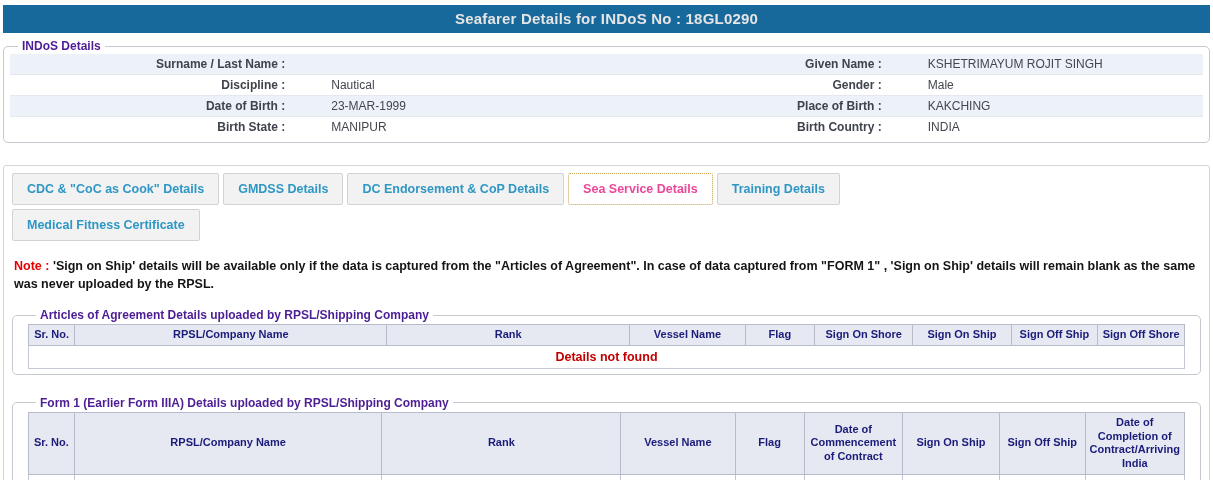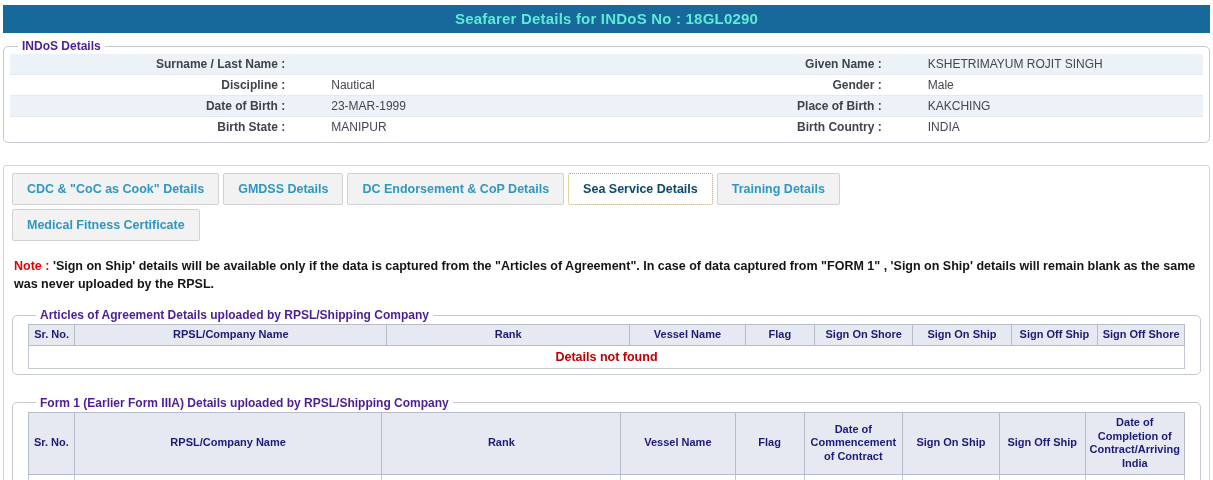--- a/index.html
+++ b/index.html
@@ -1,21 +1,21 @@
 <!DOCTYPE html>
 <html><head>
 <meta charset="utf-8">
 <style>
   * { box-sizing: border-box; }
   html,body { margin:0; padding:0; background:#fff; }
   body { font-family:"Liberation Sans", sans-serif; }
   .page { width:1213px; height:480px; padding:5px 3px 0; overflow:hidden; }
 
   .title-bar {
-    background:#17689b; color:#5eead4; font-weight:bold; font-size:15px;
+    background:#17689b; color:#e5e5e5; font-weight:bold; font-size:15px;
     text-align:center; padding:5px 0 6px; letter-spacing:.2px;
   }
 
   fieldset { border:1px solid #c6cad0; border-radius:5px; margin:0; padding:1px 6px 5px; }
   legend { color:#4c1d95; font-weight:bold; font-size:12px; padding:0 4px; margin-left:8px; }
 
   .indos-fieldset { margin-top:6px; }
   .indos-table { width:100%; border-collapse:collapse; font-size:12px; color:#44464e; }
   .indos-table tr.alt { background:#edf1f8; }
   .indos-table tr { border-bottom:1px solid #e4e8ef; }
@@ -27,21 +27,21 @@
   .panel {
     margin-top:22px; border:1px solid #d2d5da; border-radius:3px;
     padding:7px 8px 34px; min-height:308px;
   }
   .tab-row { display:flex; gap:4px; margin-bottom:4px; flex-wrap:nowrap; }
   .tab {
     background:#f2f2f2; border:1px solid #d2d2d2; border-radius:2px;
     color:#2e97c5; font-weight:bold; font-size:12.5px;
     padding:8px 14px; white-space:nowrap; cursor:pointer;
   }
-  .tab.active { background:#fff; color:#0c4a6e; border:1px dotted #c9a14a; }
+  .tab.active { background:#fff; color:#ec4899; border:1px dotted #c9a14a; }
 
   .note { font-size:12.5px; font-weight:bold; color:#141414; margin:17px 2px 15px; line-height:1.4; }
   .note-prefix { color:#e80000; }
 
   .data-fieldset { margin:2px 0 0; padding:2px 15px 5px; }
   .data-fieldset + .data-fieldset { margin-top:21px; }
   table.grid {
     width:100%; border-collapse:collapse; font-size:11px;
     color:#2d2d4e; font-weight:bold; border:1px solid #aeb4c2;
   }

